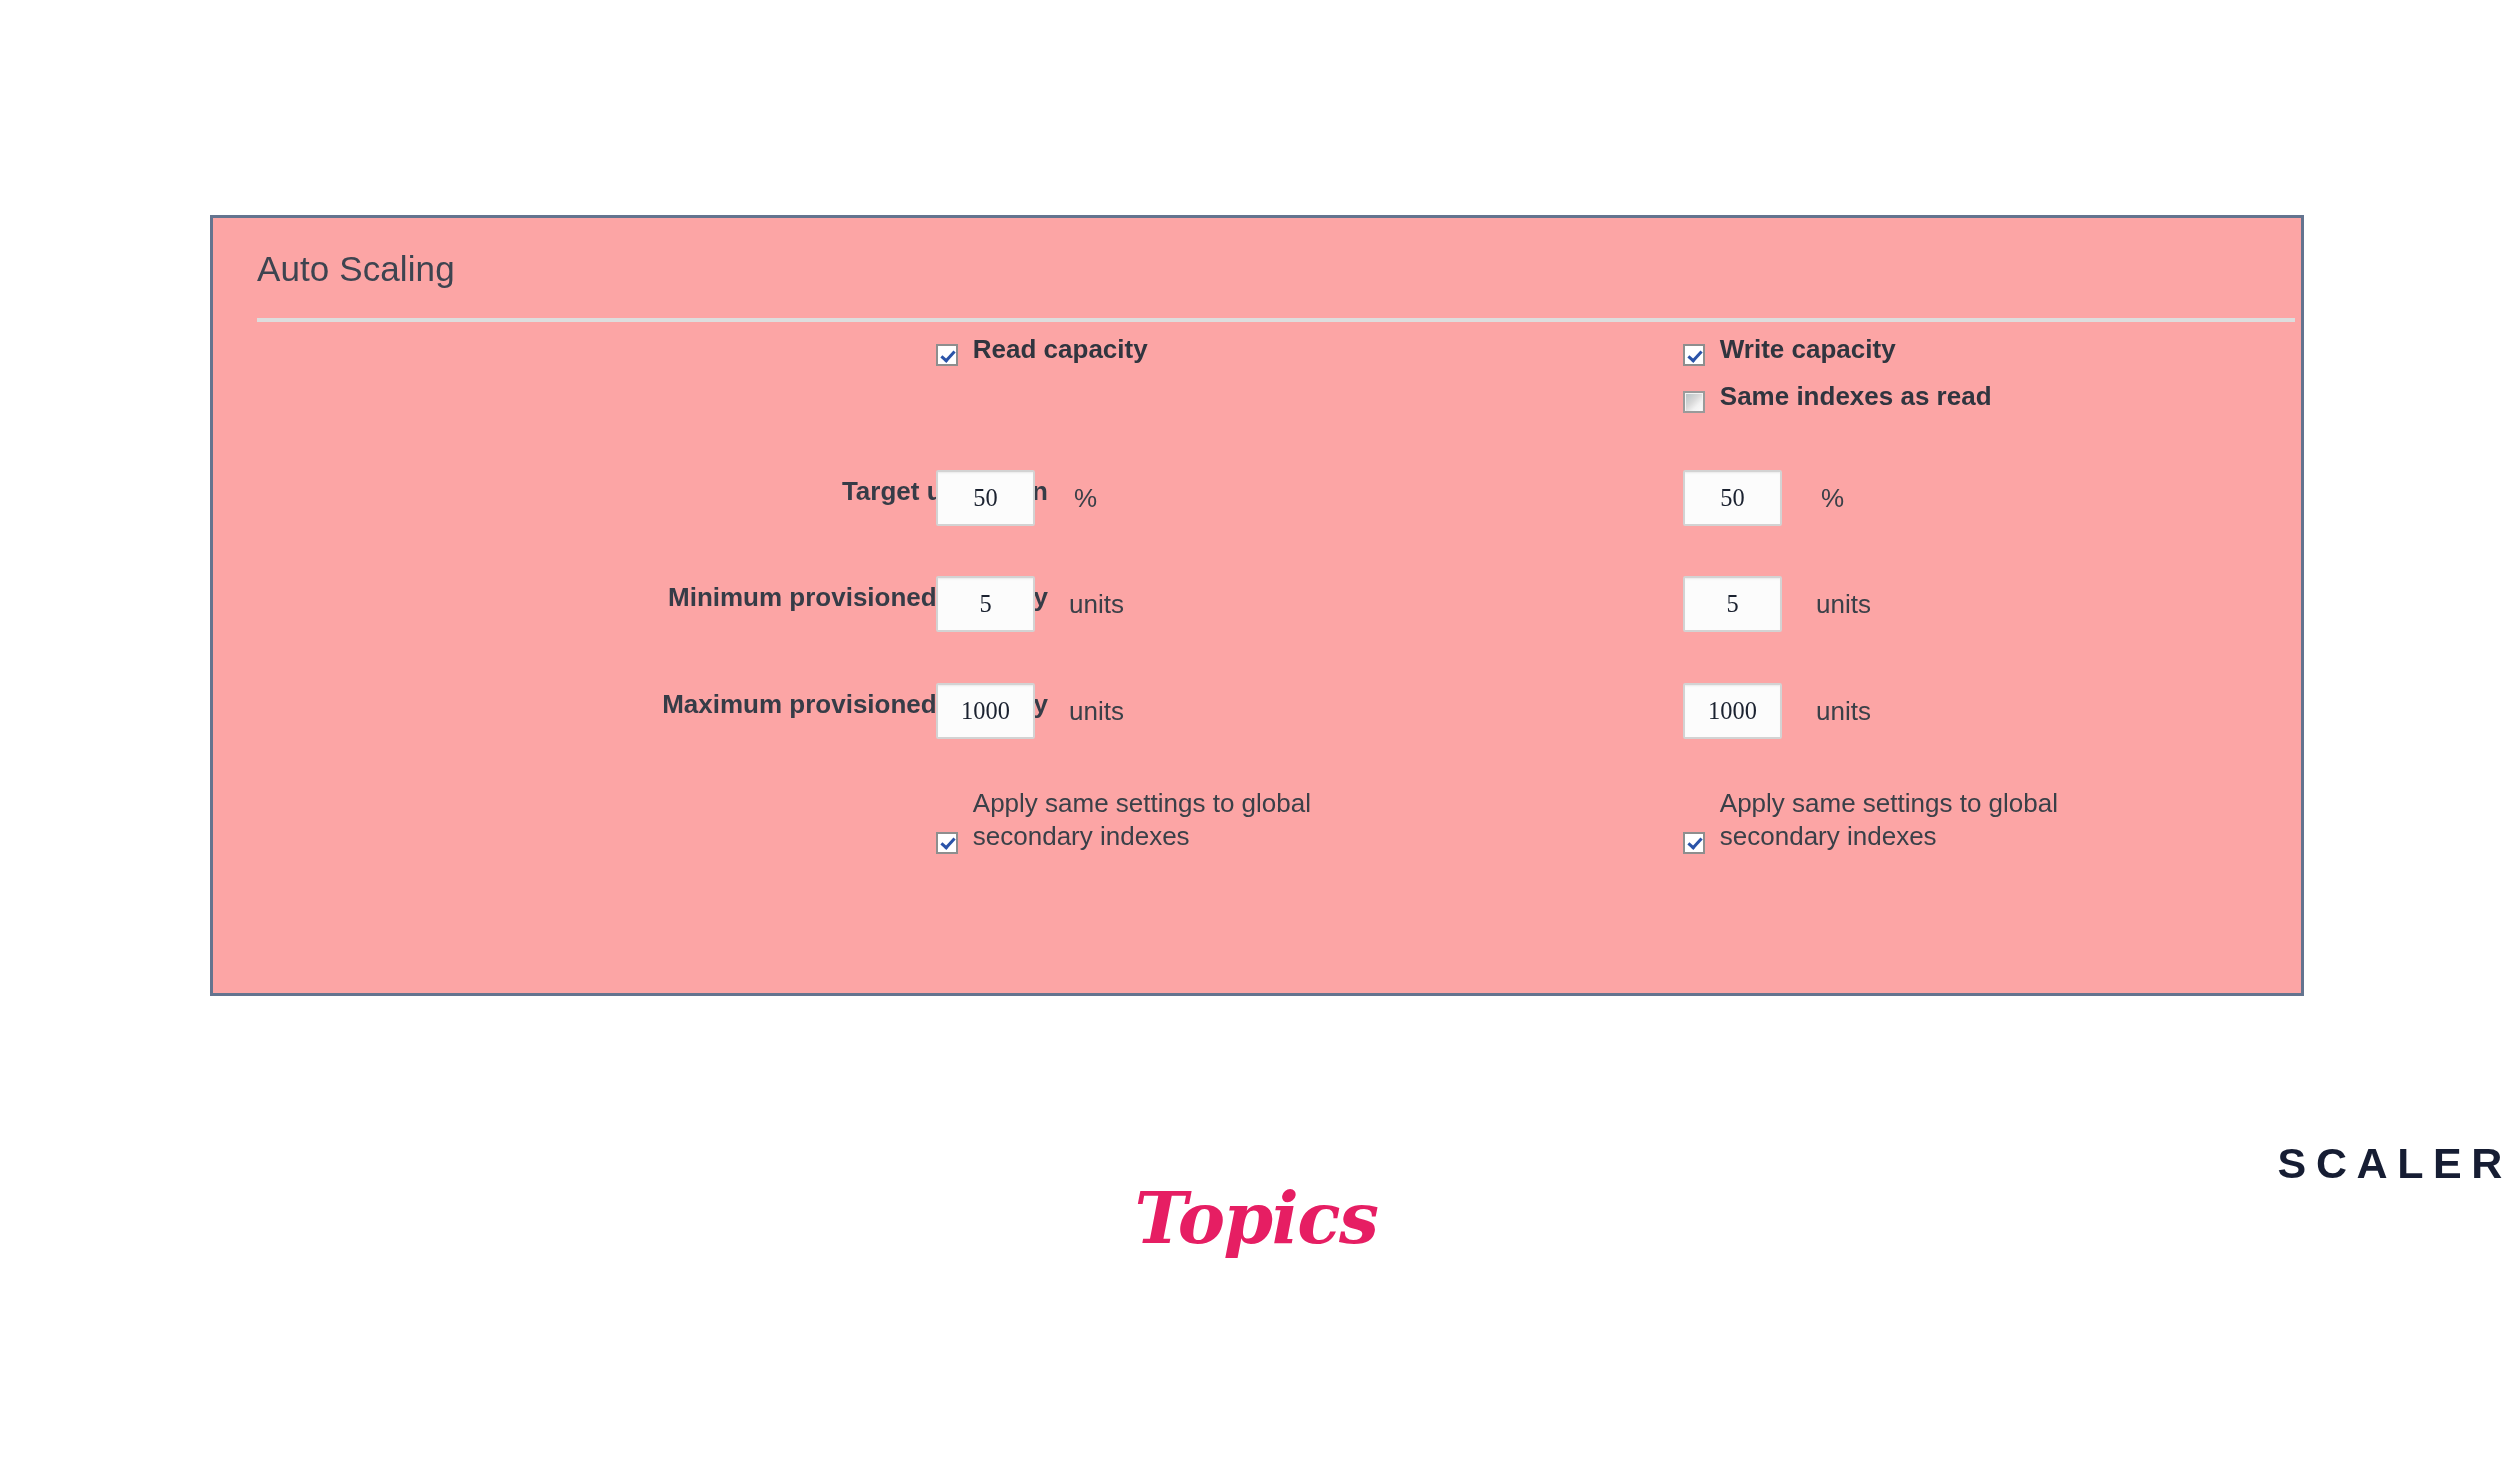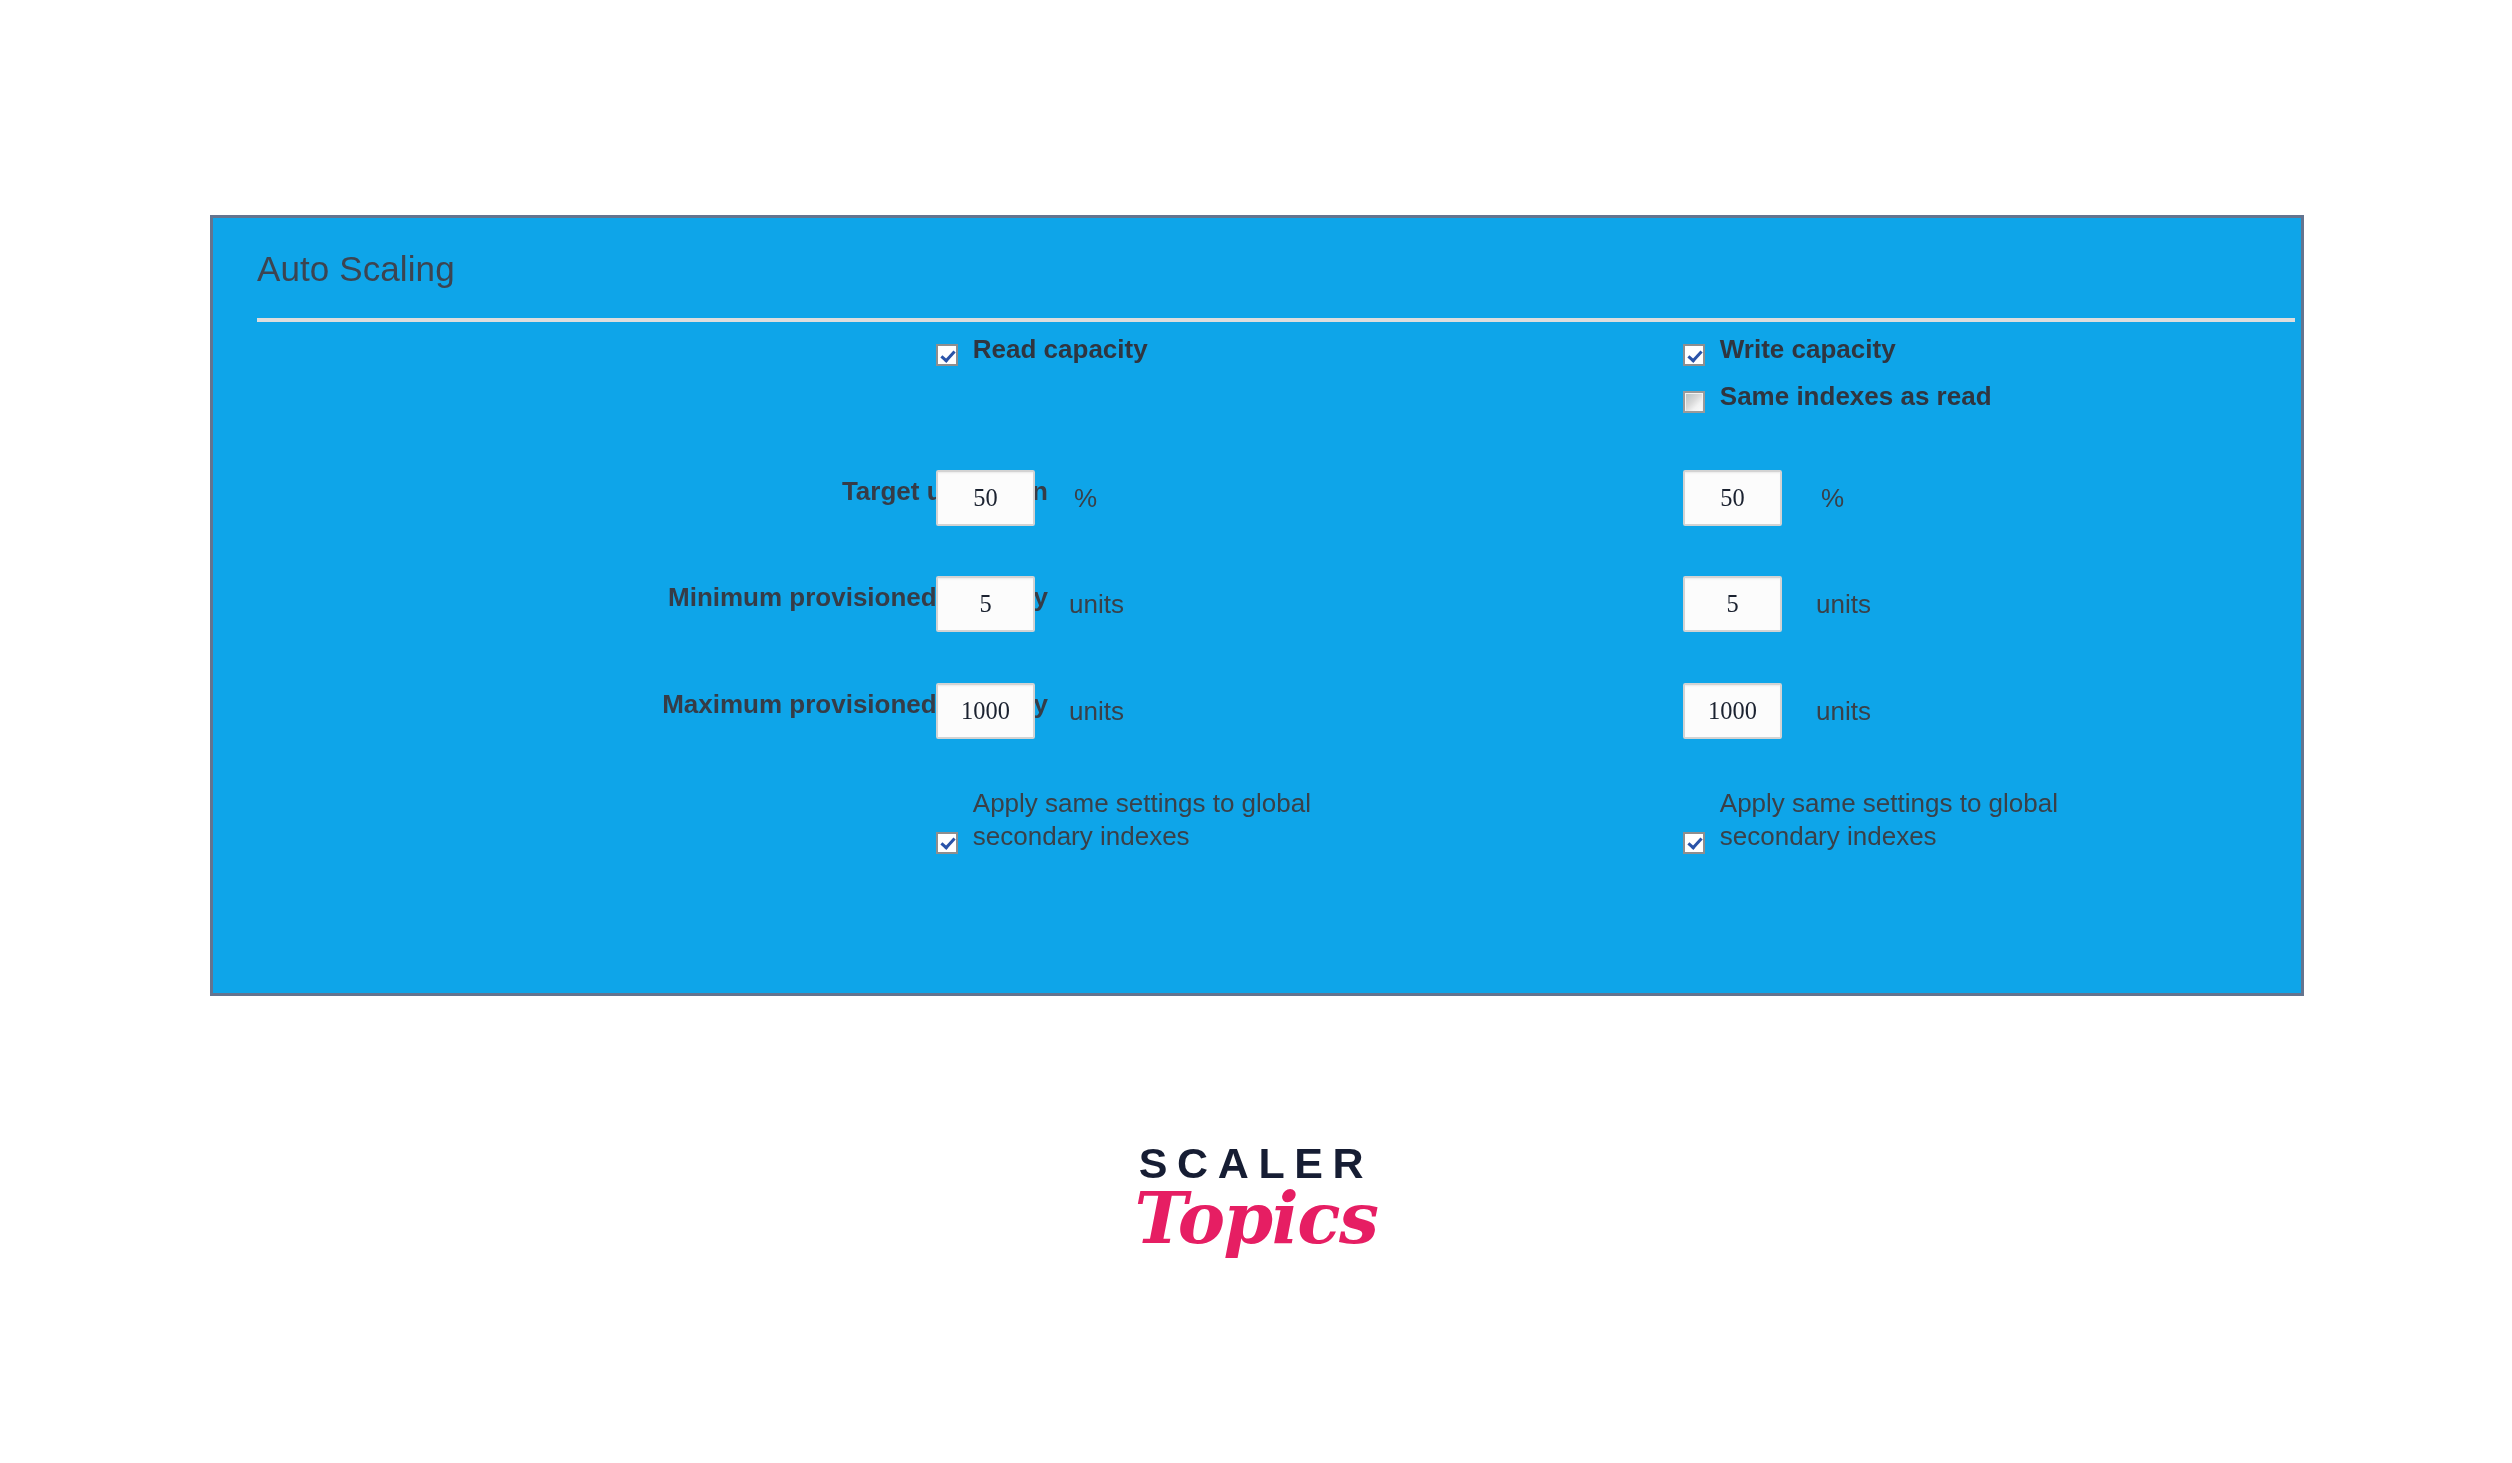--- a/index.html
+++ b/index.html
@@ -18,21 +18,21 @@
 
   
   .panel {
     position: absolute;
     left: 210px;
     top: 215px;
     width: 2094px;
     height: 781px;
     border: 3px solid #64748f;
     box-sizing: border-box;
-    background: #0ea5e9;
+    background: #fca5a5;
   }
 
   .panel-title {
     position: absolute;
     left: 44px;
     top: 31px;
     font-size: 35px;
     font-weight: 400;
     color: #3d4450;
     letter-spacing: 0.1px;
@@ -163,20 +163,21 @@
     top: 1142px;
     text-align: center;
   }
   .logo-scaler {
     font-size: 43px;
     font-weight: 700;
     letter-spacing: 9.6px;
     color: #161d33;
     font-family: "Liberation Sans", sans-serif;
     line-height: 1;
+    text-align: right;
   }
   .logo-topics {
     margin-top: -4.4px;
     font-size: 71px;
     color: #e61e63;
     font-family: "DejaVu Serif", serif;
     font-style: italic;
     font-weight: 700;
     line-height: 1.05;
     letter-spacing: -1.5px;

